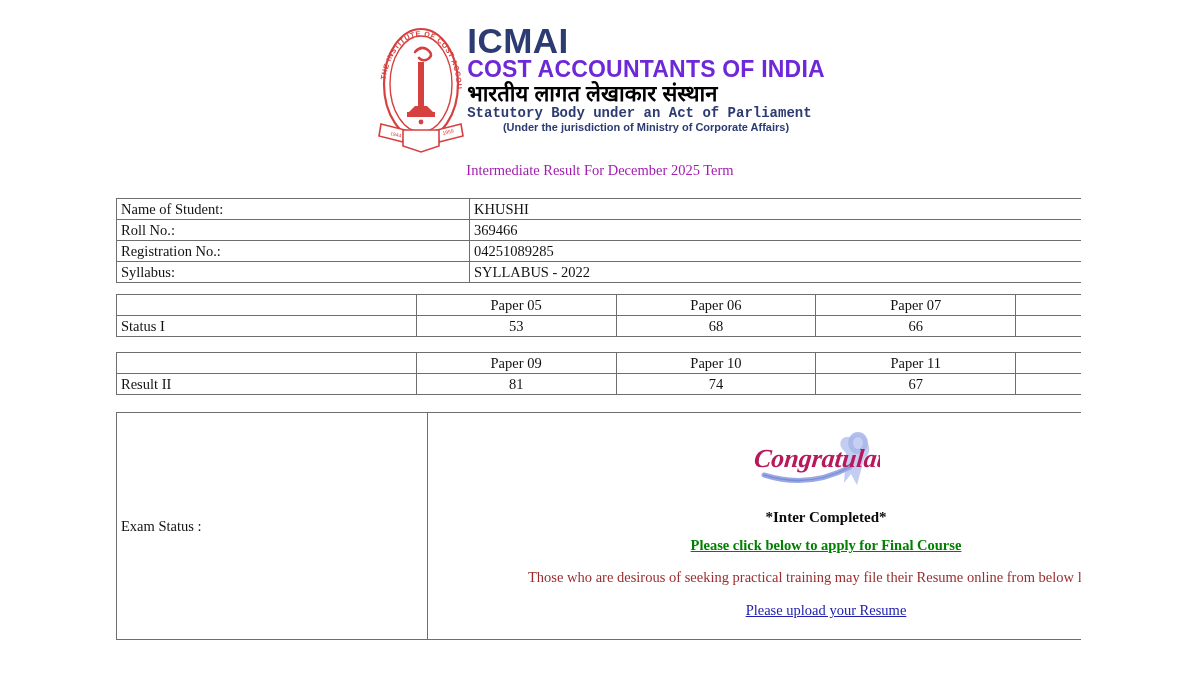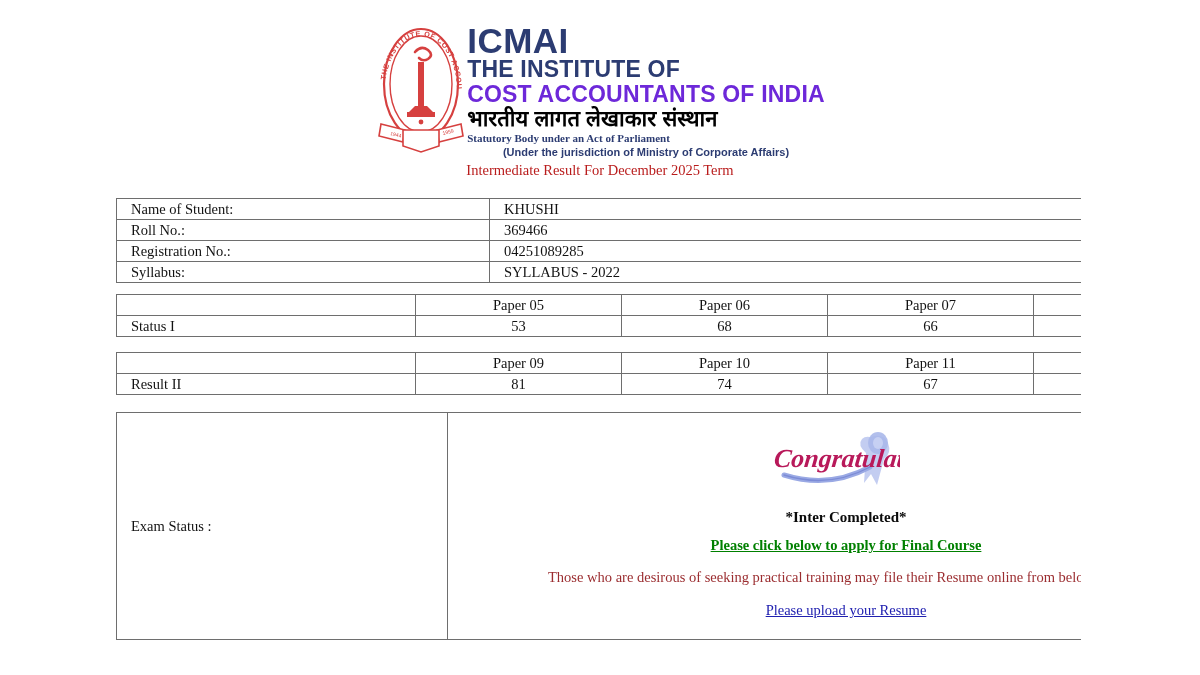--- a/index.html
+++ b/index.html
@@ -76,23 +76,23 @@
     color: #6d28d9;
   }
   .lt-hindi {
     font-family: "Liberation Sans", "DejaVu Sans", sans-serif;
     font-weight: bold;
     font-size: 22px;
     line-height: 24px;
     color: #000000;
   }
   .lt-sub1 {
-    font-family: Liberation Serif, serif;
-    font-weight: bold;
-    font-size: 11px;
+    font-family: Liberation Mono, monospace;
+    font-weight: bold;
+    font-size: 14px;
     line-height: 14px;
     color: #2c3c72;
   }
   .lt-sub2 {
     font-family: "Liberation Sans", "DejaVu Sans", sans-serif;
     font-weight: bold;
     font-size: 11px;
     line-height: 14px;
     color: #2c3c72;
     text-align: center;
@@ -109,37 +109,37 @@
 
   
   .result-title {
     position: absolute;
     left: 0;
     top: 162px;
     width: 1200px;
     text-align: center;
     font-family: "Liberation Serif", "DejaVu Serif", serif;
     font-size: 14.5px;
-    color: #b91c1c;
+    color: #a21caf;
   }
 
   
   .tbl {
     position: absolute;
     left: 116px;
     border-collapse: collapse;
     table-layout: fixed;
     font-family: "Liberation Serif", "DejaVu Serif", serif;
     font-size: 14.5px;
     color: #121212;
     background: #ffffff;
   }
   .tbl td {
     border: 1px solid #6e6e6e;
-    padding: 1px 14px;
+    padding: 1px 4px;
     vertical-align: middle;
     background: #ffffff;
   }
 
   
   #student-info-table { top: 198px; width: 1100px; }
   #student-info-table td { height: 18px; }
   #student-info-table .c-label { width: 344px; }
   #student-info-table .c-value { width: 754px; }
 
@@ -277,21 +277,20 @@
           <path d="M6,106 L30,112 L28,124 L4,118 Z" fill="#ffffff" stroke="#d6403f" stroke-width="1.6"></path>
           <path d="M86,106 L62,112 L64,124 L88,118 Z" fill="#ffffff" stroke="#d6403f" stroke-width="1.6"></path>
           <path d="M28,112 L64,112 L64,128 L46,134 L28,128 Z" fill="#ffffff" stroke="#d6403f" stroke-width="1.6"></path>
           <text x="15" y="117" font-family="Liberation Sans, sans-serif" font-size="5" fill="#d6403f" transform="rotate(13 15 117)">1944</text>
           <text x="68" y="117" font-family="Liberation Sans, sans-serif" font-size="5" fill="#d6403f" transform="rotate(-13 68 117)">1959</text>
         </svg>
       </div>
 
       <div class="logo-text">
         <div class="lt-icmai">ICMAI</div>
-        <div class="lt-line2">THE INSTITUTE OF</div>
         <div class="lt-line3">COST ACCOUNTANTS OF INDIA</div>
         <div class="lt-hindi">भारतीय लागत लेखाकार संस्थान</div>
         <div class="lt-sub1">Statutory Body under an Act of Parliament</div>
         <div class="lt-sub2">(Under the jurisdiction of Ministry of Corporate Affairs)</div>
 
         <div class="cma-badge">
           
           
           
         </div>

